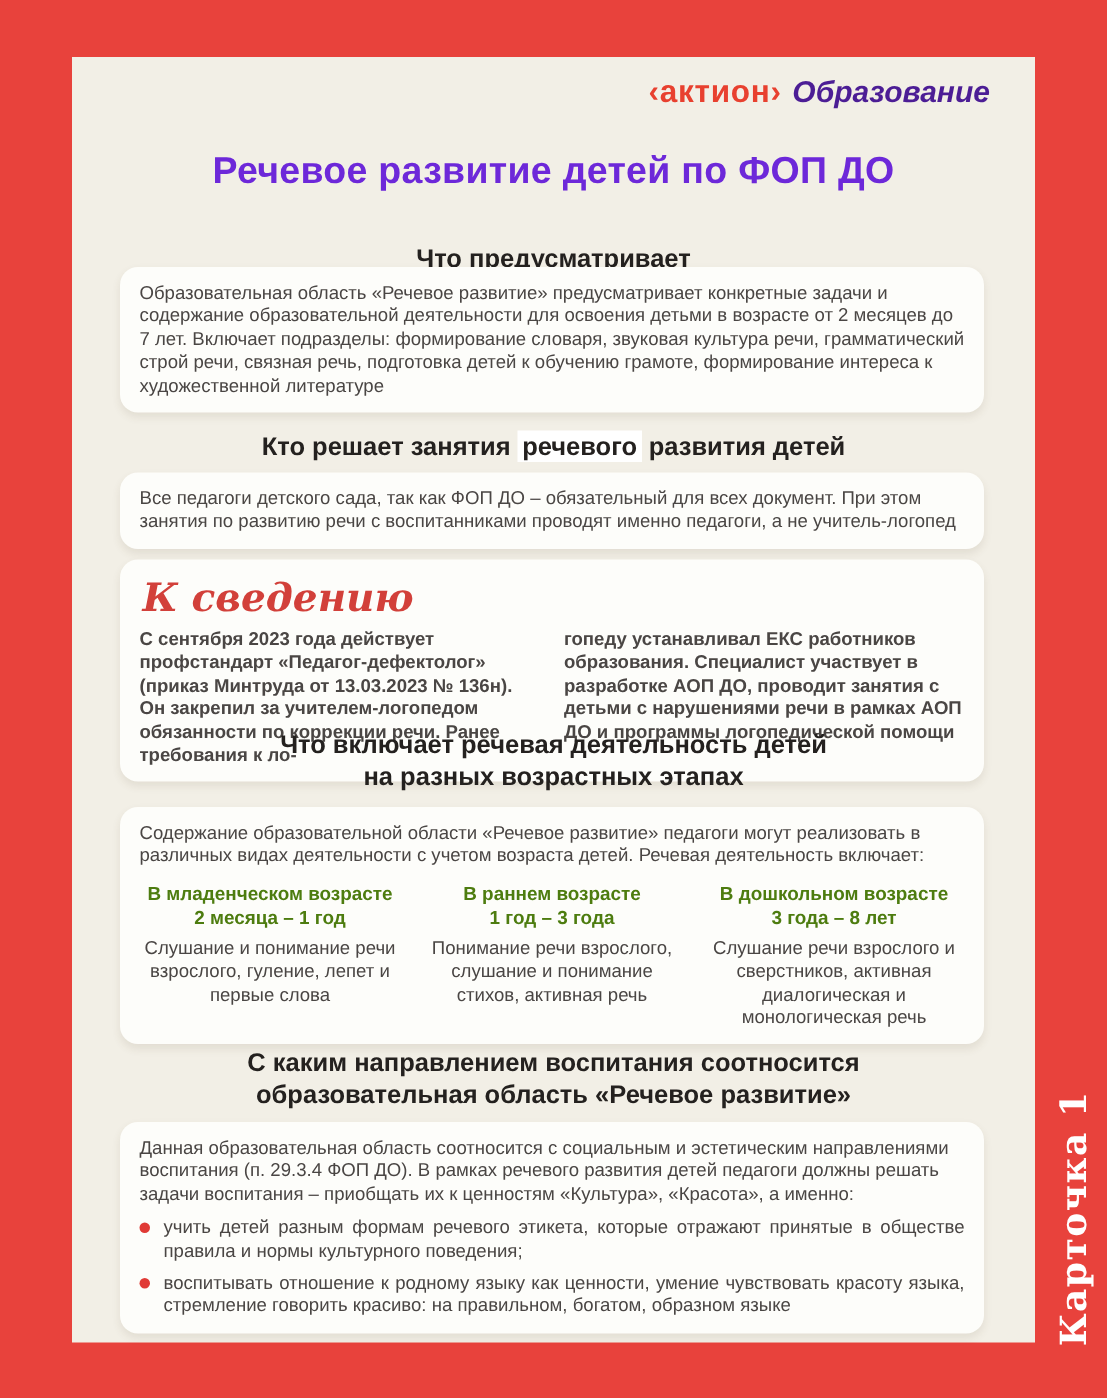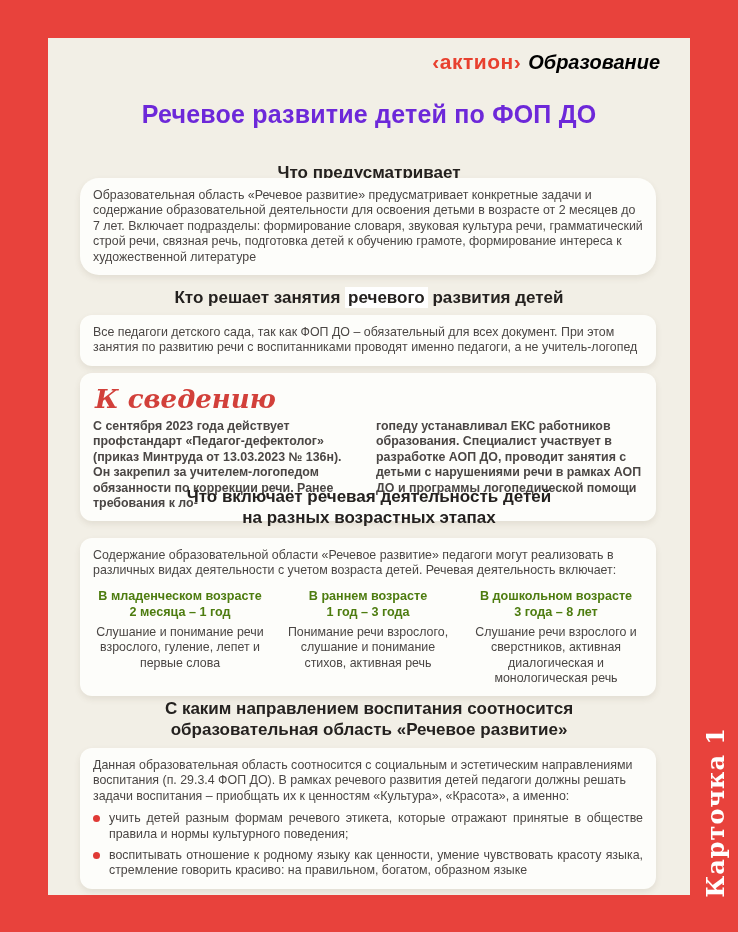--- a/index.html
+++ b/index.html
@@ -12,21 +12,21 @@
   .card {
     position:absolute; left:48px; top:38px; width:642px; height:857px;
     background:#f2efe6;
   }
   
   .logo-row {
     position:absolute; top:12px; right:30px;
     display:flex; align-items:baseline; gap:7px;
   }
   .logo-brand { color:#e8402f; font-weight:bold; font-size:21px; letter-spacing:0.5px; }
-  .logo-suffix { color:#000000; font-size:20px; font-style:italic; font-weight:bold; }
+  .logo-suffix { color:#4c1d95; font-size:20px; font-style:italic; font-weight:bold; }
 
   .title {
     position:absolute; top:62px; left:0; right:0;
     text-align:center; font-size:25px; font-weight:bold; color:#6d28d9;
     letter-spacing:0.2px;
   }
   .h2 {
     position:absolute; left:0; right:0;
     text-align:center; font-size:17px; font-weight:bold; color:#24211f;
     line-height:21px;
@@ -35,21 +35,21 @@
   .hl-white { background:#ffffff; padding:1px 3px; }
 
   .box {
     position:absolute; left:32px; right:34px;
     background:#fdfdfa; border-radius:12px;
     padding:10px 13px;
     box-shadow:0 3px 6px rgba(90,70,40,0.10);
     font-size:12.4px; line-height:15.4px; color:#4a4644;
   }
   .h2-1 { top:124px; }
-  .box-1 { top:140px;border-radius:19px; }
+  .box-1 { top:140px; }
   .h2-2 { top:249px; }
   .box-2 { top:277px; }
   .box-note { top:335px; }
   .h2-3 { top:448px; }
   .box-age { top:500px; }
   .h2-4 { top:660px; }
   .box-upbringing { top:710px; }
 
   
   .note-title {

